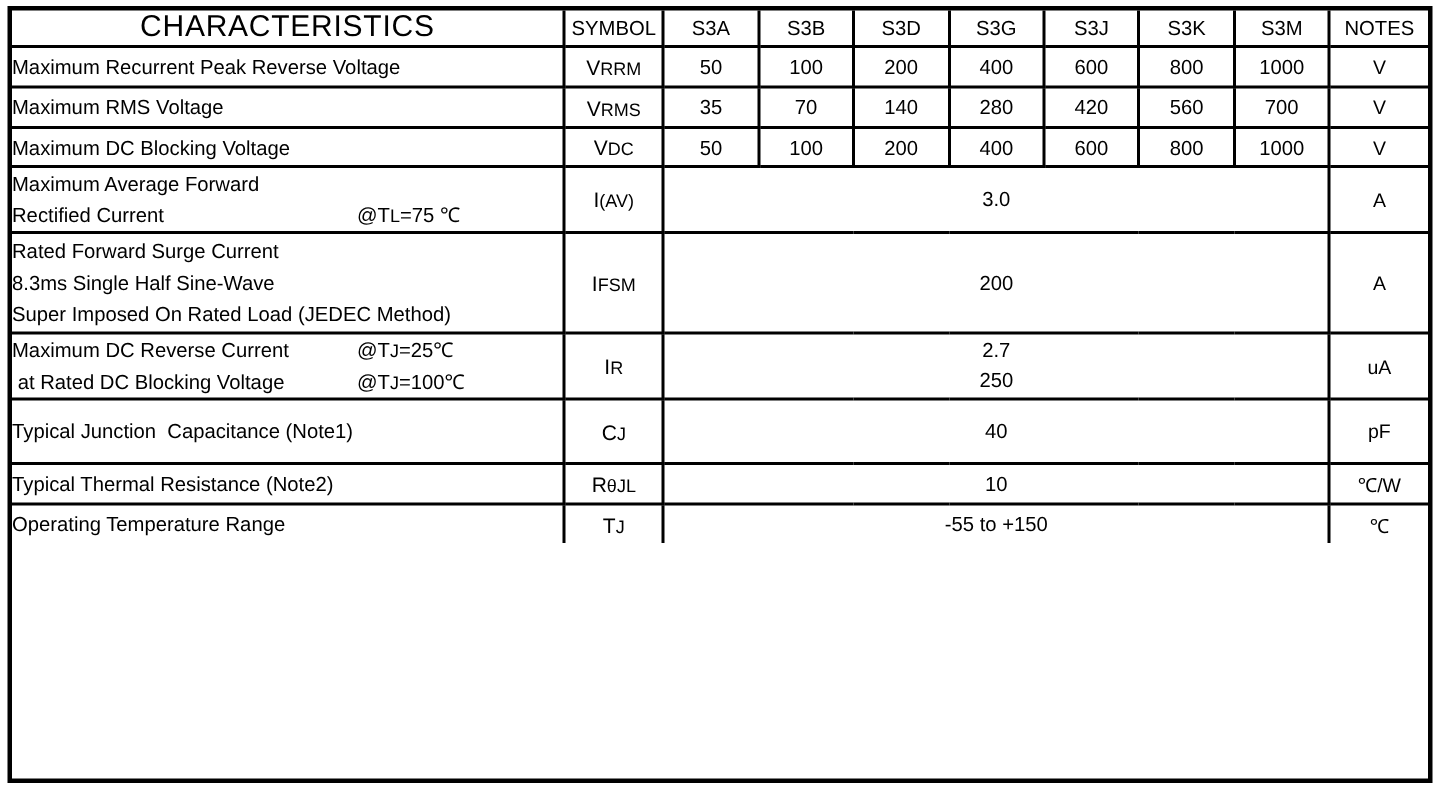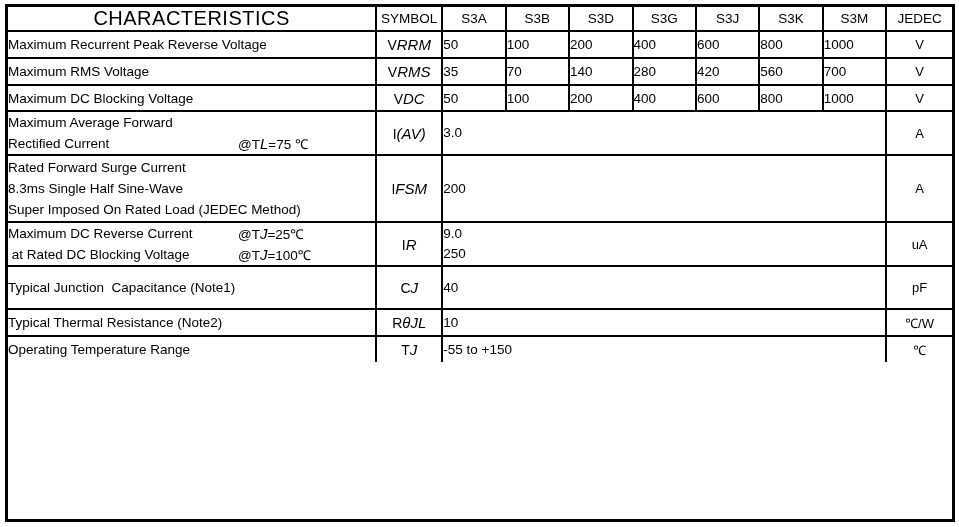--- a/index.html
+++ b/index.html
@@ -42,23 +42,23 @@
 
   th.char-head { font-size: 20px; text-align: center; letter-spacing: 0.5px; }
   th.col-head  { font-size: 13.5px; text-align: center; }
 
   td.char-cell { text-align: left; padding-left: 4px; font-size: 13.5px; }
   td.char-cell .line { position: relative; line-height: 21px; }
   td.char-cell .line span { white-space: pre; }
   td.char-cell .cond { position: absolute; left: 230px; top: 0; }
 
   td.symbol-cell { text-align: center; font-size: 14px; }
-  .sub { font-size: 15px; font-style: italic; }
-
-  td.value-cell { text-align: left; font-size: 13.5px; }
+  .sub { font-size: 12px; }
+
+  td.value-cell { text-align: center; font-size: 13.5px; }
   td.value-cell .vline { line-height: 20px; }
   td.unit-cell { text-align: center; font-size: 13px; }
 
   .notes {
     flex: 1;
     border-top: 2px solid #000;
     padding: 5px 0 0 7px;
     font-size: 13.5px;
     line-height: 28px;
   }
@@ -86,21 +86,21 @@
       <tr>
           <th class="char-head">CHARACTERISTICS</th>
           <th class="col-head">SYMBOL</th>
           <th class="col-head">S3A</th>
           <th class="col-head">S3B</th>
           <th class="col-head">S3D</th>
           <th class="col-head">S3G</th>
           <th class="col-head">S3J</th>
           <th class="col-head">S3K</th>
           <th class="col-head">S3M</th>
-          <th class="col-head">JEDEC</th>
+          <th class="col-head">NOTES</th>
         </tr>
     </thead>
     <tbody>
         <tr>
           <td class="char-cell">
             <div class="line"><span><span>Maximum Recurrent Peak Reverse Voltage</span></span></div>
           </td>
           <td class="symbol-cell"><span>V</span><span class="sub">RRM</span></td>
           <td class="value-cell">50</td>
           <td class="value-cell">100</td>
@@ -162,21 +162,21 @@
           </td>
           <td class="unit-cell">A</td>
         </tr>
         <tr>
           <td class="char-cell">
             <div class="line"><span><span>Maximum DC Reverse Current</span></span><span class="cond"><span>@T</span><span class="sub">J</span><span>=25℃</span></span></div>
             <div class="line"><span><span> at Rated DC Blocking Voltage</span></span><span class="cond"><span>@T</span><span class="sub">J</span><span>=100℃</span></span></div>
           </td>
           <td class="symbol-cell"><span>I</span><span class="sub">R</span></td>
           <td class="value-cell" colspan="7">
-            <div class="vline">9.0</div>
+            <div class="vline">2.7</div>
             <div class="vline">250</div>
           </td>
           <td class="unit-cell">uA</td>
         </tr>
         <tr>
           <td class="char-cell">
             <div class="line"><span><span>Typical Junction  Capacitance (Note1)</span></span></div>
           </td>
           <td class="symbol-cell"><span>C</span><span class="sub">J</span></td>
           <td class="value-cell" colspan="7">

